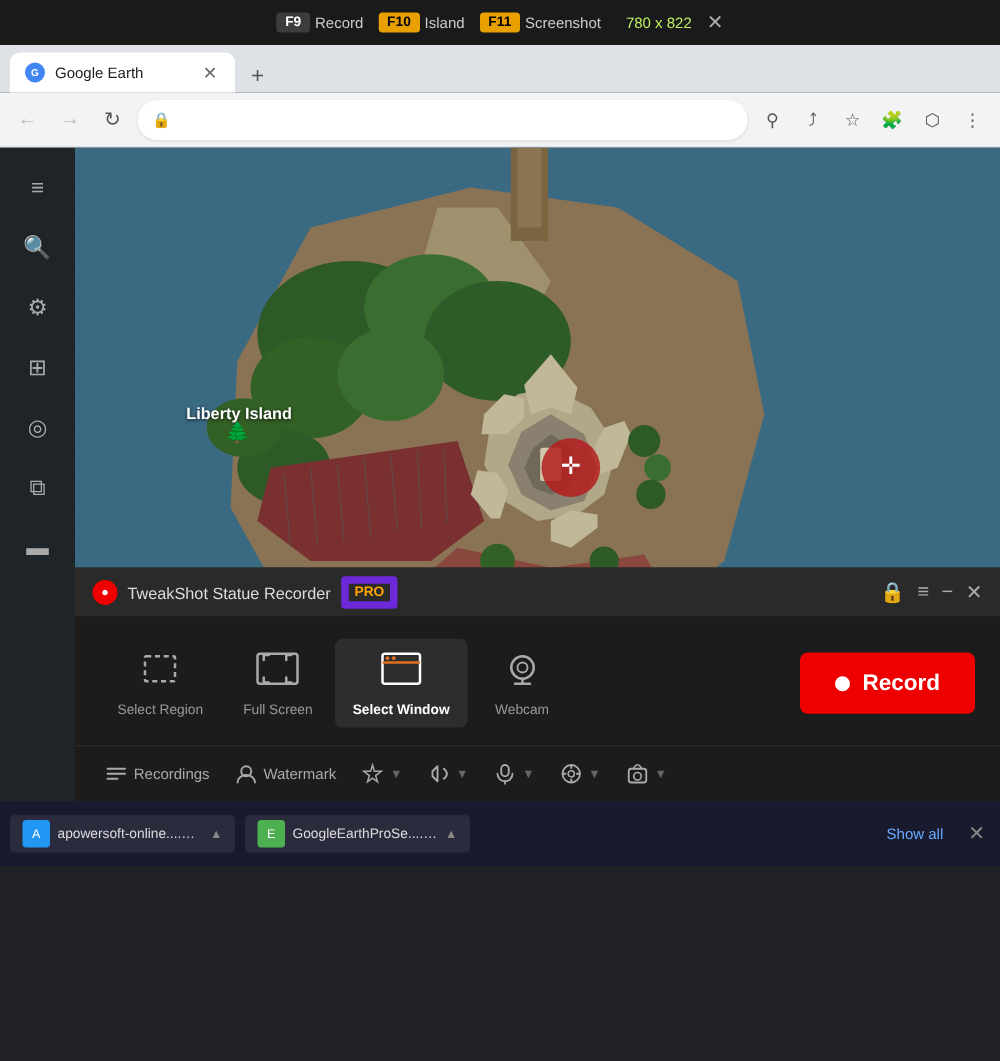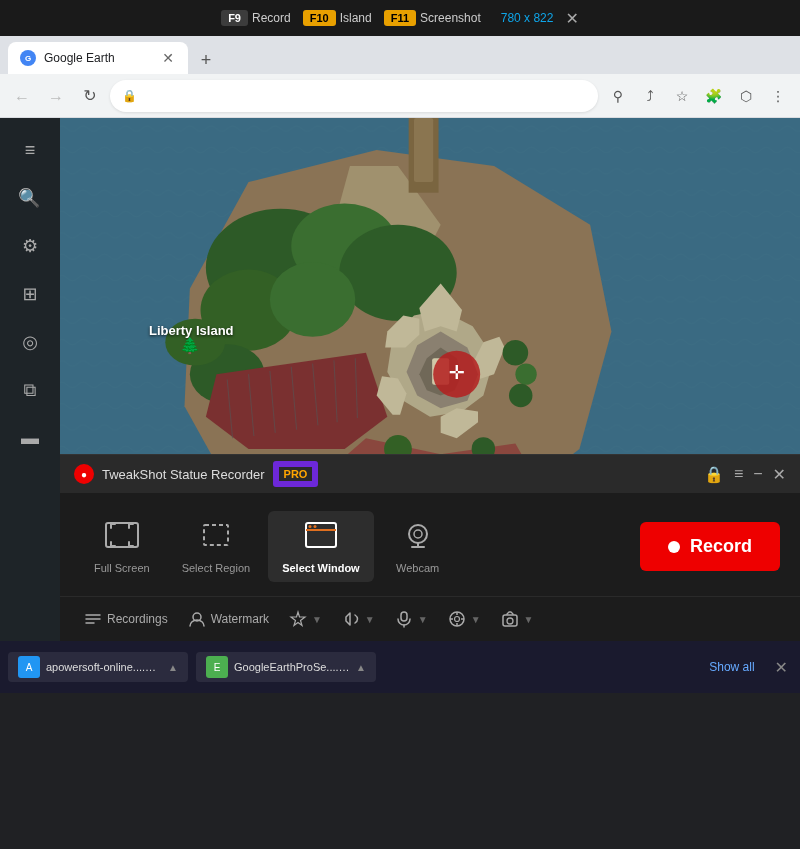--- a/index.html
+++ b/index.html
@@ -27,21 +27,21 @@
       margin-right: 4px;
       font-weight: 600;
     }
     .rec-key.active { background: #e8a000; color: #000; }
     .rec-label {
       color: #ccc;
       font-size: 12px;
       margin-right: 12px;
     }
     .rec-dims {
-      color: #0ea5e9;
+      color: #bef264;
       font-size: 12px;
       margin-left: 8px;
     }
     .rec-close {
       color: #aaa;
       font-size: 16px;
       margin-left: 12px;
       cursor: pointer;
     }
 
@@ -523,37 +523,37 @@
             <span class="title-icon">✕</span>
           </div>
         </div>
 
         <div class="recorder-controls">
           <div class="capture-modes">
 
             <div class="capture-mode">
               <div class="mode-icon">
                 <svg width="36" height="32" viewBox="0 0 36 32" fill="none" xmlns="http://www.w3.org/2000/svg">
+                  <rect x="6" y="6" width="24" height="20" rx="1" stroke="#aaa" stroke-width="2" fill="none" stroke-dasharray="4 3"></rect>
+                </svg>
+              </div>
+              <span class="mode-label">Select Region</span>
+            </div>
+
+            <div class="capture-mode">
+              <div class="mode-icon">
+                <svg width="36" height="32" viewBox="0 0 36 32" fill="none" xmlns="http://www.w3.org/2000/svg">
                   <rect x="2" y="4" width="32" height="24" rx="2" stroke="#aaa" stroke-width="2" fill="none"></rect>
                   <polyline points="7,9 7,5 11,5" stroke="#aaa" stroke-width="2" fill="none" stroke-linecap="round"></polyline>
                   <polyline points="25,9 25,5 29,5" stroke="#aaa" stroke-width="2" fill="none" stroke-linecap="round"></polyline>
                   <polyline points="7,23 7,27 11,27" stroke="#aaa" stroke-width="2" fill="none" stroke-linecap="round"></polyline>
                   <polyline points="25,23 25,27 29,27" stroke="#aaa" stroke-width="2" fill="none" stroke-linecap="round"></polyline>
                 </svg>
               </div>
               <span class="mode-label">Full Screen</span>
-            </div>
-
-            <div class="capture-mode">
-              <div class="mode-icon">
-                <svg width="36" height="32" viewBox="0 0 36 32" fill="none" xmlns="http://www.w3.org/2000/svg">
-                  <rect x="6" y="6" width="24" height="20" rx="1" stroke="#aaa" stroke-width="2" fill="none" stroke-dasharray="4 3"></rect>
-                </svg>
-              </div>
-              <span class="mode-label">Select Region</span>
             </div>
 
             <div class="capture-mode active">
               <div class="mode-icon">
                 <svg width="36" height="32" viewBox="0 0 36 32" fill="none" xmlns="http://www.w3.org/2000/svg">
                   <rect x="3" y="4" width="30" height="24" rx="2" stroke="#fff" stroke-width="2" fill="none"></rect>
                   <line x1="3" y1="11" x2="33" y2="11" stroke="#e07020" stroke-width="2"></line>
                   <circle cx="7" cy="7.5" r="1.5" fill="#e07020"></circle>
                   <circle cx="12" cy="7.5" r="1.5" fill="#e07020"></circle>
                 </svg>

